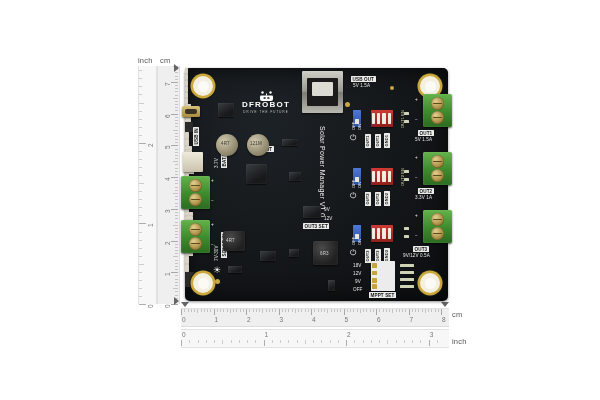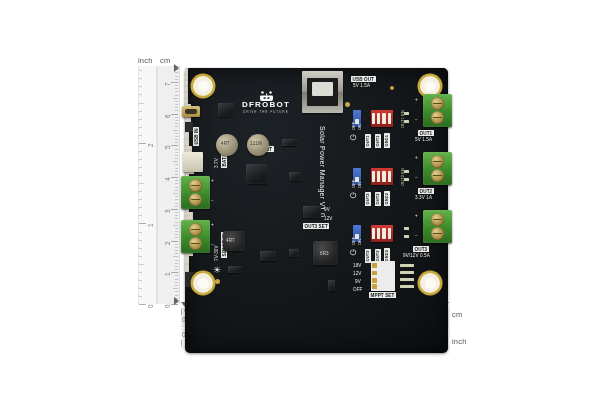--- a/index.html
+++ b/index.html
@@ -28,21 +28,21 @@
   .hband{position:absolute;left:0;right:0;}
   .hband.cm{top:0;height:17px;background:#efefef;border-top:1px solid #e0e0e0;border-bottom:1px solid #dcdcdc;}
   .hband.inch{top:21px;height:17px;background:#f7f7f7;border-top:1px solid #e2e2e2;border-bottom:1px solid #e2e2e2;}
   .htick{position:absolute;width:1px;background:#9a9a9a;}
   .hnum{position:absolute;font-size:6.5px;color:#777;white-space:nowrap;}
   .caret{position:absolute;width:0;height:0;border-left:4px solid transparent;border-right:4px solid transparent;border-top:5px solid #666;}
   .caret-l{position:absolute;width:0;height:0;border-top:4px solid transparent;border-bottom:4px solid transparent;border-left:5px solid #666;}
 
   
   #pcb{
-    position:absolute;left:185px;top:68px;width:263px;height:285px;
+    position:absolute;left:185px;top:68px;width:263px;height:233px;
     background:
       radial-gradient(ellipse at 30% 25%, #1d2227 0%, #141719 55%, #0c0e10 100%);
     border-radius:5px;
     box-shadow:0 1px 3px rgba(0,0,0,.45), inset 0 0 22px rgba(0,0,0,.7);
   }
   .mhole{position:absolute;width:20px;height:20px;border-radius:50%;
     background:#f3f0e2;
     box-shadow:0 0 0 2.5px #caa83a, 0 0 0 3.5px #15181a;}
   .mhole::after{content:"";position:absolute;inset:4.5px;border-radius:50%;background:#fbfaf4;}
 

